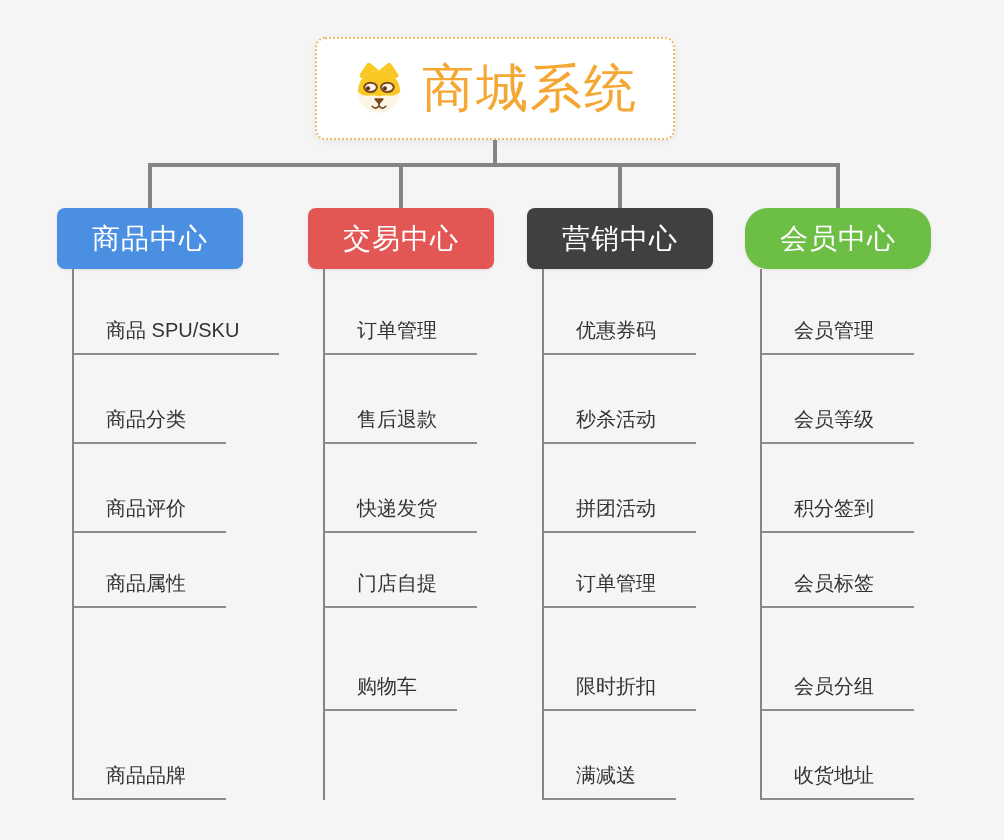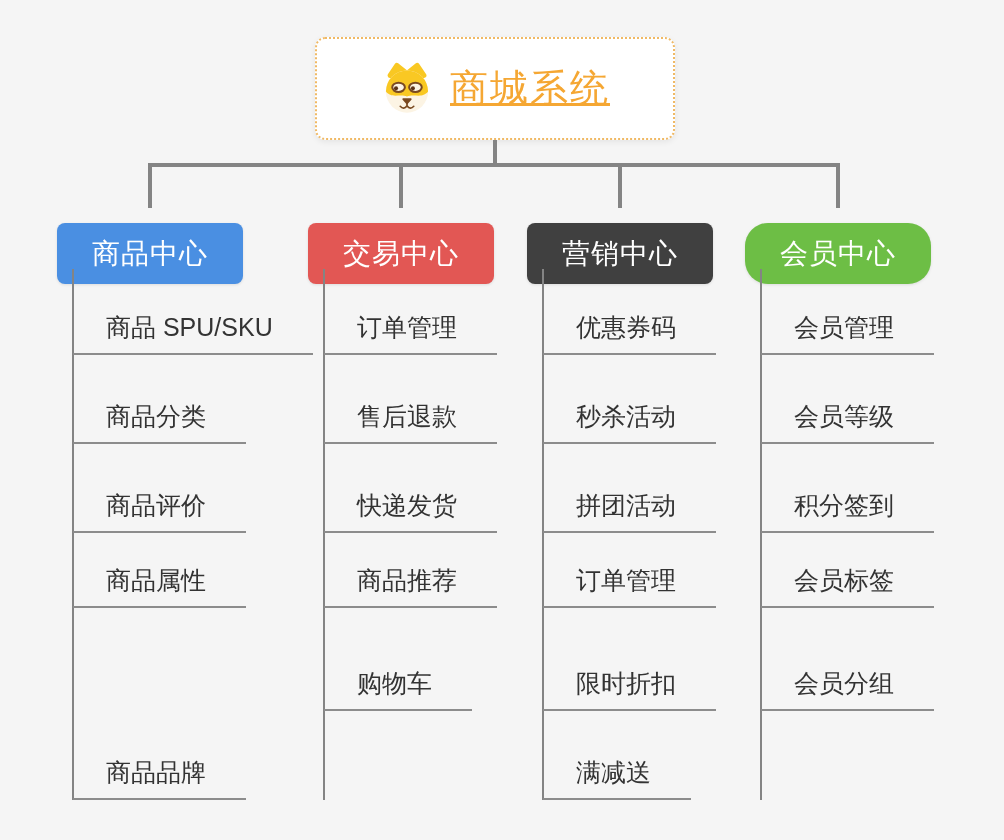--- a/index.html
+++ b/index.html
@@ -11,45 +11,44 @@
   .stage{position:absolute;inset:0}
 
   
   .root{
     position:absolute;left:315px;top:37px;width:360px;height:103px;
     background:#ffffff;border:2px dotted var(--root_border,#F0B964);border-radius:10px;
     box-shadow:0 2px 6px rgba(0,0,0,.07);
     display:flex;align-items:center;justify-content:center;gap:16px;box-sizing:border-box;
   }
   .root-title{
-    font-size:38px;letter-spacing:2px;font-weight:500;
-    color:var(--root_title,#F5A733);white-space:nowrap;text-decoration:underline;
+    font-size:52px;letter-spacing:2px;font-weight:500;
+    color:var(--root_title,#F5A733);white-space:nowrap;
   }
 
   
   .line{position:absolute;background:var(--connector,#848484)}
   .stem{left:493px;top:140px;width:4px;height:25px}
   .hbar{left:148px;top:163px;width:692px;height:4px}
   .drop{top:165px;width:4px;height:43px}
   .drop.d1{left:148px}.drop.d2{left:399px}.drop.d3{left:618px}.drop.d4{left:836px}
 
   
   .column{position:absolute;top:208px;width:186px;height:592px}
   .c1{left:57px}.c2{left:308px}.c3{left:527px}.c4{left:745px}
   .header{
     position:absolute;left:0;top:0;width:186px;height:61px;border-radius:8px;
     display:flex;align-items:center;justify-content:center;
     font-size:28px;letter-spacing:1px;color:#ffffff;
     box-shadow:0 1px 3px rgba(0,0,0,.10);
-    margin-top:15px;
   }
   .trunk{position:absolute;left:15px;top:61px;width:2px;height:531px;background:var(--connector,#848484)}
   .item{
     position:absolute;left:16px;transform:translateY(-100%);
-    white-space:nowrap;font-size:25px;color:var(--item_text,#333333);
+    white-space:nowrap;font-size:20px;color:var(--item_text,#333333);
     padding:0 40px 9px 33px;
     border-bottom:2px solid var(--underline,#8C8C8C);
   }
   .i1{top:147px}.i2{top:236px}.i3{top:325px}.i4{top:400px}.i5{top:503px}.i6{top:592px}
 </style>
 </head>
 <body>
 
 <div class="stage">
 
@@ -87,21 +86,21 @@
     <div class="item i4">商品属性</div>
     <div class="item i6">商品品牌</div>
   </div>
 
   <div class="column c2">
     <div class="header" style="background: rgb(226, 87, 84);">交易中心</div>
     <div class="trunk"></div>
     <div class="item i1">订单管理</div>
     <div class="item i2">售后退款</div>
     <div class="item i3">快递发货</div>
-    <div class="item i4">商品推荐</div>
+    <div class="item i4">门店自提</div>
     <div class="item i5">购物车</div>
   </div>
 
   <div class="column c3">
     <div class="header" style="background: #404040;">营销中心</div>
     <div class="trunk"></div>
     <div class="item i1">优惠券码</div>
     <div class="item i2">秒杀活动</div>
     <div class="item i3">拼团活动</div>
     <div class="item i4">订单管理</div>
@@ -110,15 +109,16 @@
   </div>
 
   <div class="column c4">
     <div class="header" style="background: rgb(109, 190, 69); border-radius: 23px;">会员中心</div>
     <div class="trunk"></div>
     <div class="item i1">会员管理</div>
     <div class="item i2">会员等级</div>
     <div class="item i3">积分签到</div>
     <div class="item i4">会员标签</div>
     <div class="item i5">会员分组</div>
+    <div class="item i6">收货地址</div>
   </div>
 
 </div>
 
 </body></html>

